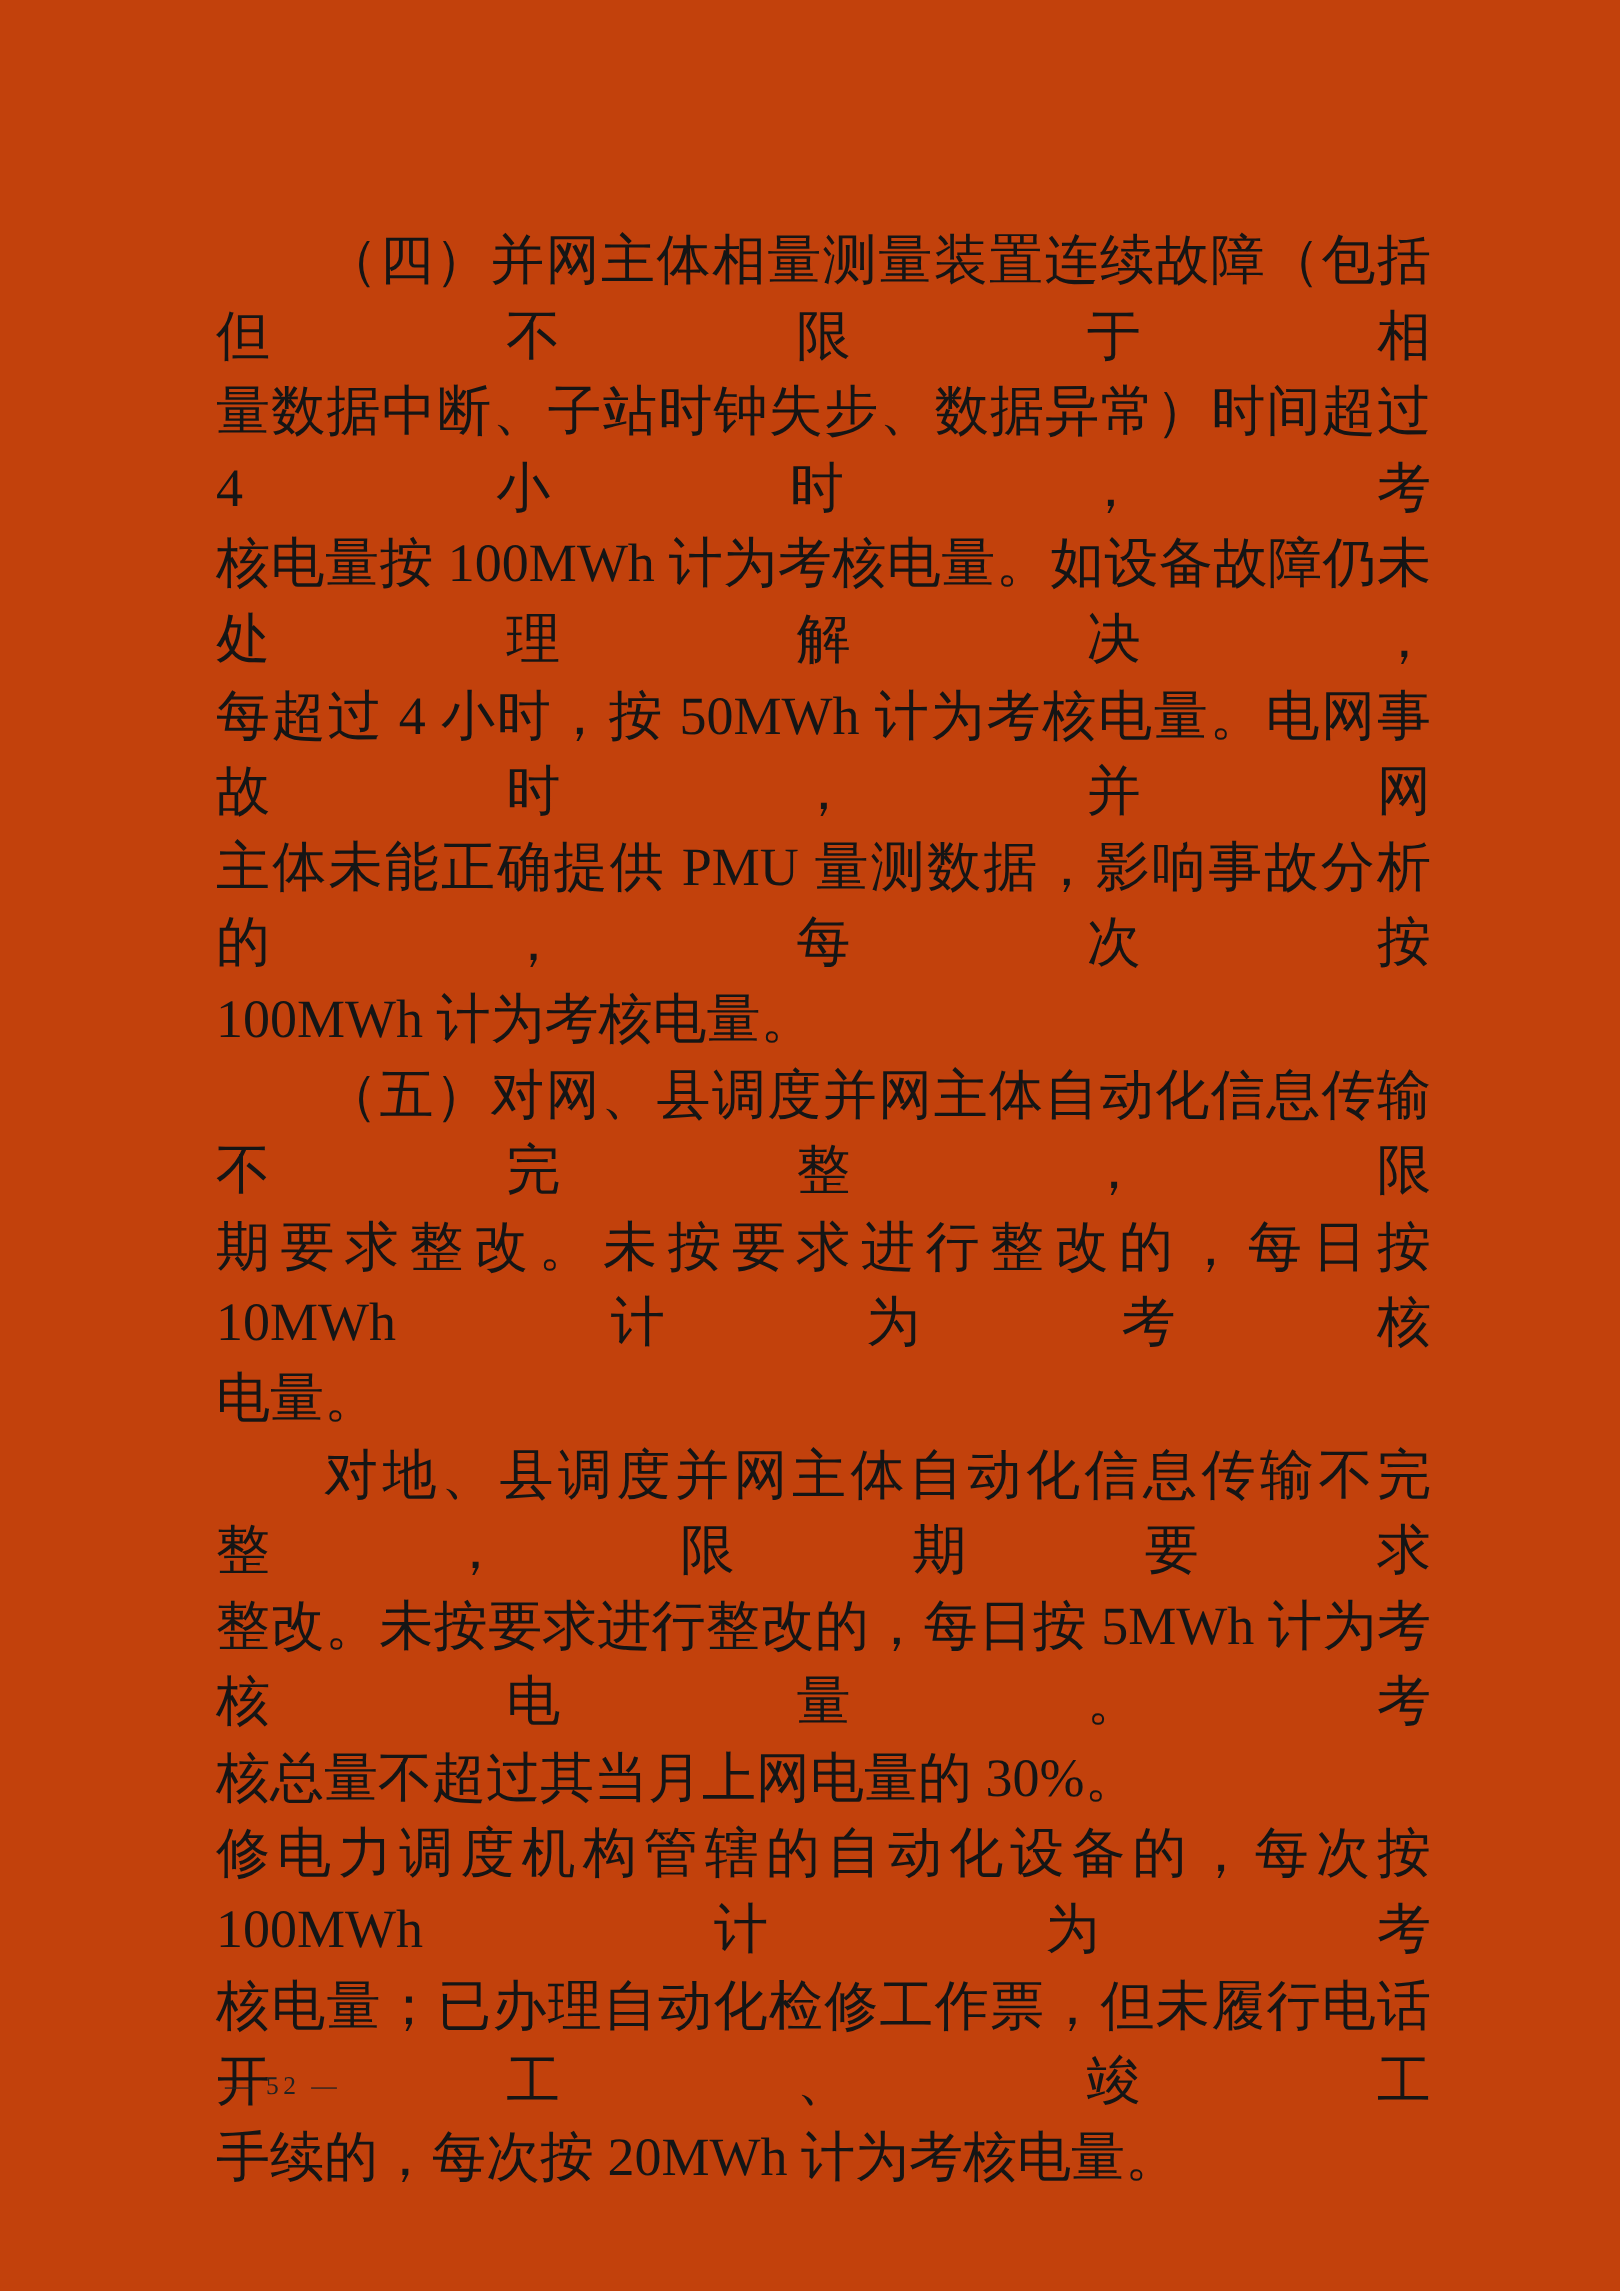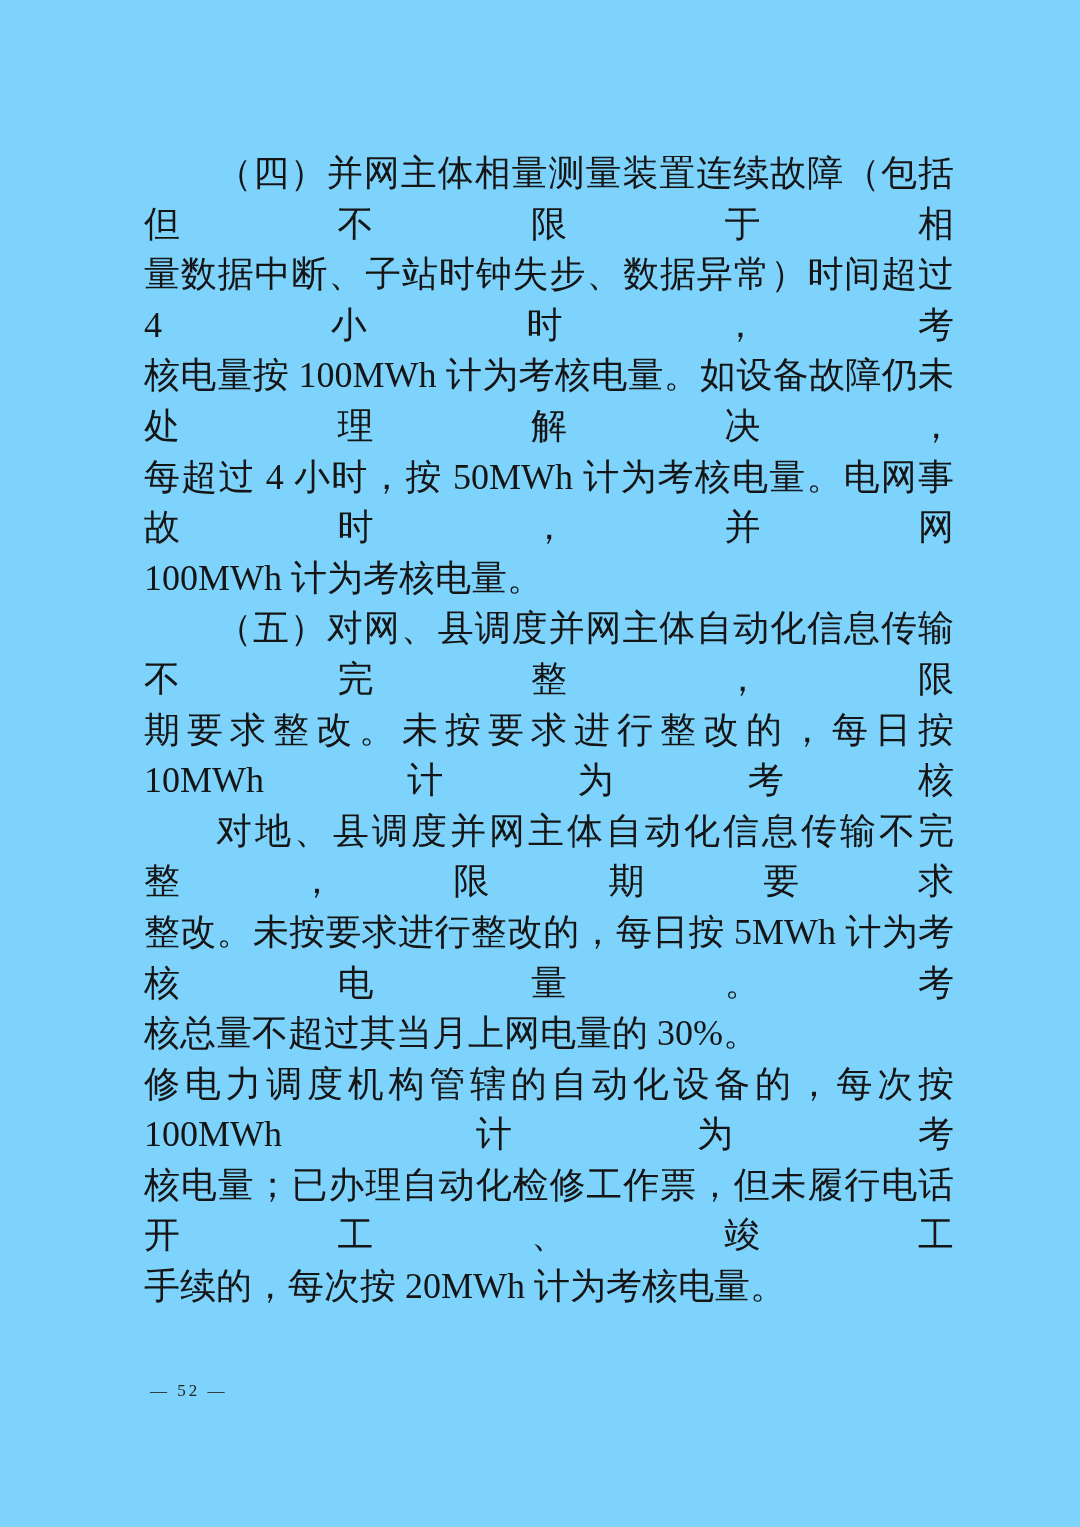--- a/index.html
+++ b/index.html
@@ -2,21 +2,21 @@
 <html><head>
 <meta charset="utf-8">
 <style>
   * { margin: 0; padding: 0; box-sizing: border-box; }
   html, body { background: #ffffff; }
 
   .page {
     position: relative;
     width: 1080px;
     height: 1527px;
-    background: #7dd3fc;
+    background: #c2410c;
     font-family: "Liberation Serif", "DejaVu Serif", serif;
     color: #151515;
     overflow: hidden;
   }
 
   .body-text {
     position: absolute;
     left: 144px;
     top: 148px;
     width: 810px;
@@ -54,23 +54,25 @@
 <body>
 
 <div class="page">
 
   <main class="body-text" id="lines-container">
 
   <p class="line indent">（四）并网主体相量测量装置连续故障（包括但不限于相</p>
       <p class="line">量数据中断、子站时钟失步、数据异常）时间超过 4 小时，考</p>
       <p class="line">核电量按 100MWh 计为考核电量。如设备故障仍未处理解决，</p>
       <p class="line">每超过 4 小时，按 50MWh 计为考核电量。电网事故时，并网</p>
+      <p class="line">主体未能正确提供 PMU 量测数据，影响事故分析的，每次按</p>
       <p class="line para-end">100MWh 计为考核电量。</p>
       <p class="line indent">（五）对网、县调度并网主体自动化信息传输不完整，限</p>
       <p class="line">期要求整改。未按要求进行整改的，每日按 10MWh 计为考核</p>
+      <p class="line para-end">电量。</p>
       <p class="line indent">对地、县调度并网主体自动化信息传输不完整，限期要求</p>
       <p class="line">整改。未按要求进行整改的，每日按 5MWh 计为考核电量。考</p>
       <p class="line para-end">核总量不超过其当月上网电量的 30%。</p>
       <p class="line">修电力调度机构管辖的自动化设备的，每次按 100MWh 计为考</p>
       <p class="line">核电量；已办理自动化检修工作票，但未履行电话开工、竣工</p>
       <p class="line para-end">手续的，每次按 20MWh 计为考核电量。</p>
     </main>
 
   <footer class="page-footer">
     <span>— 52 —</span>

